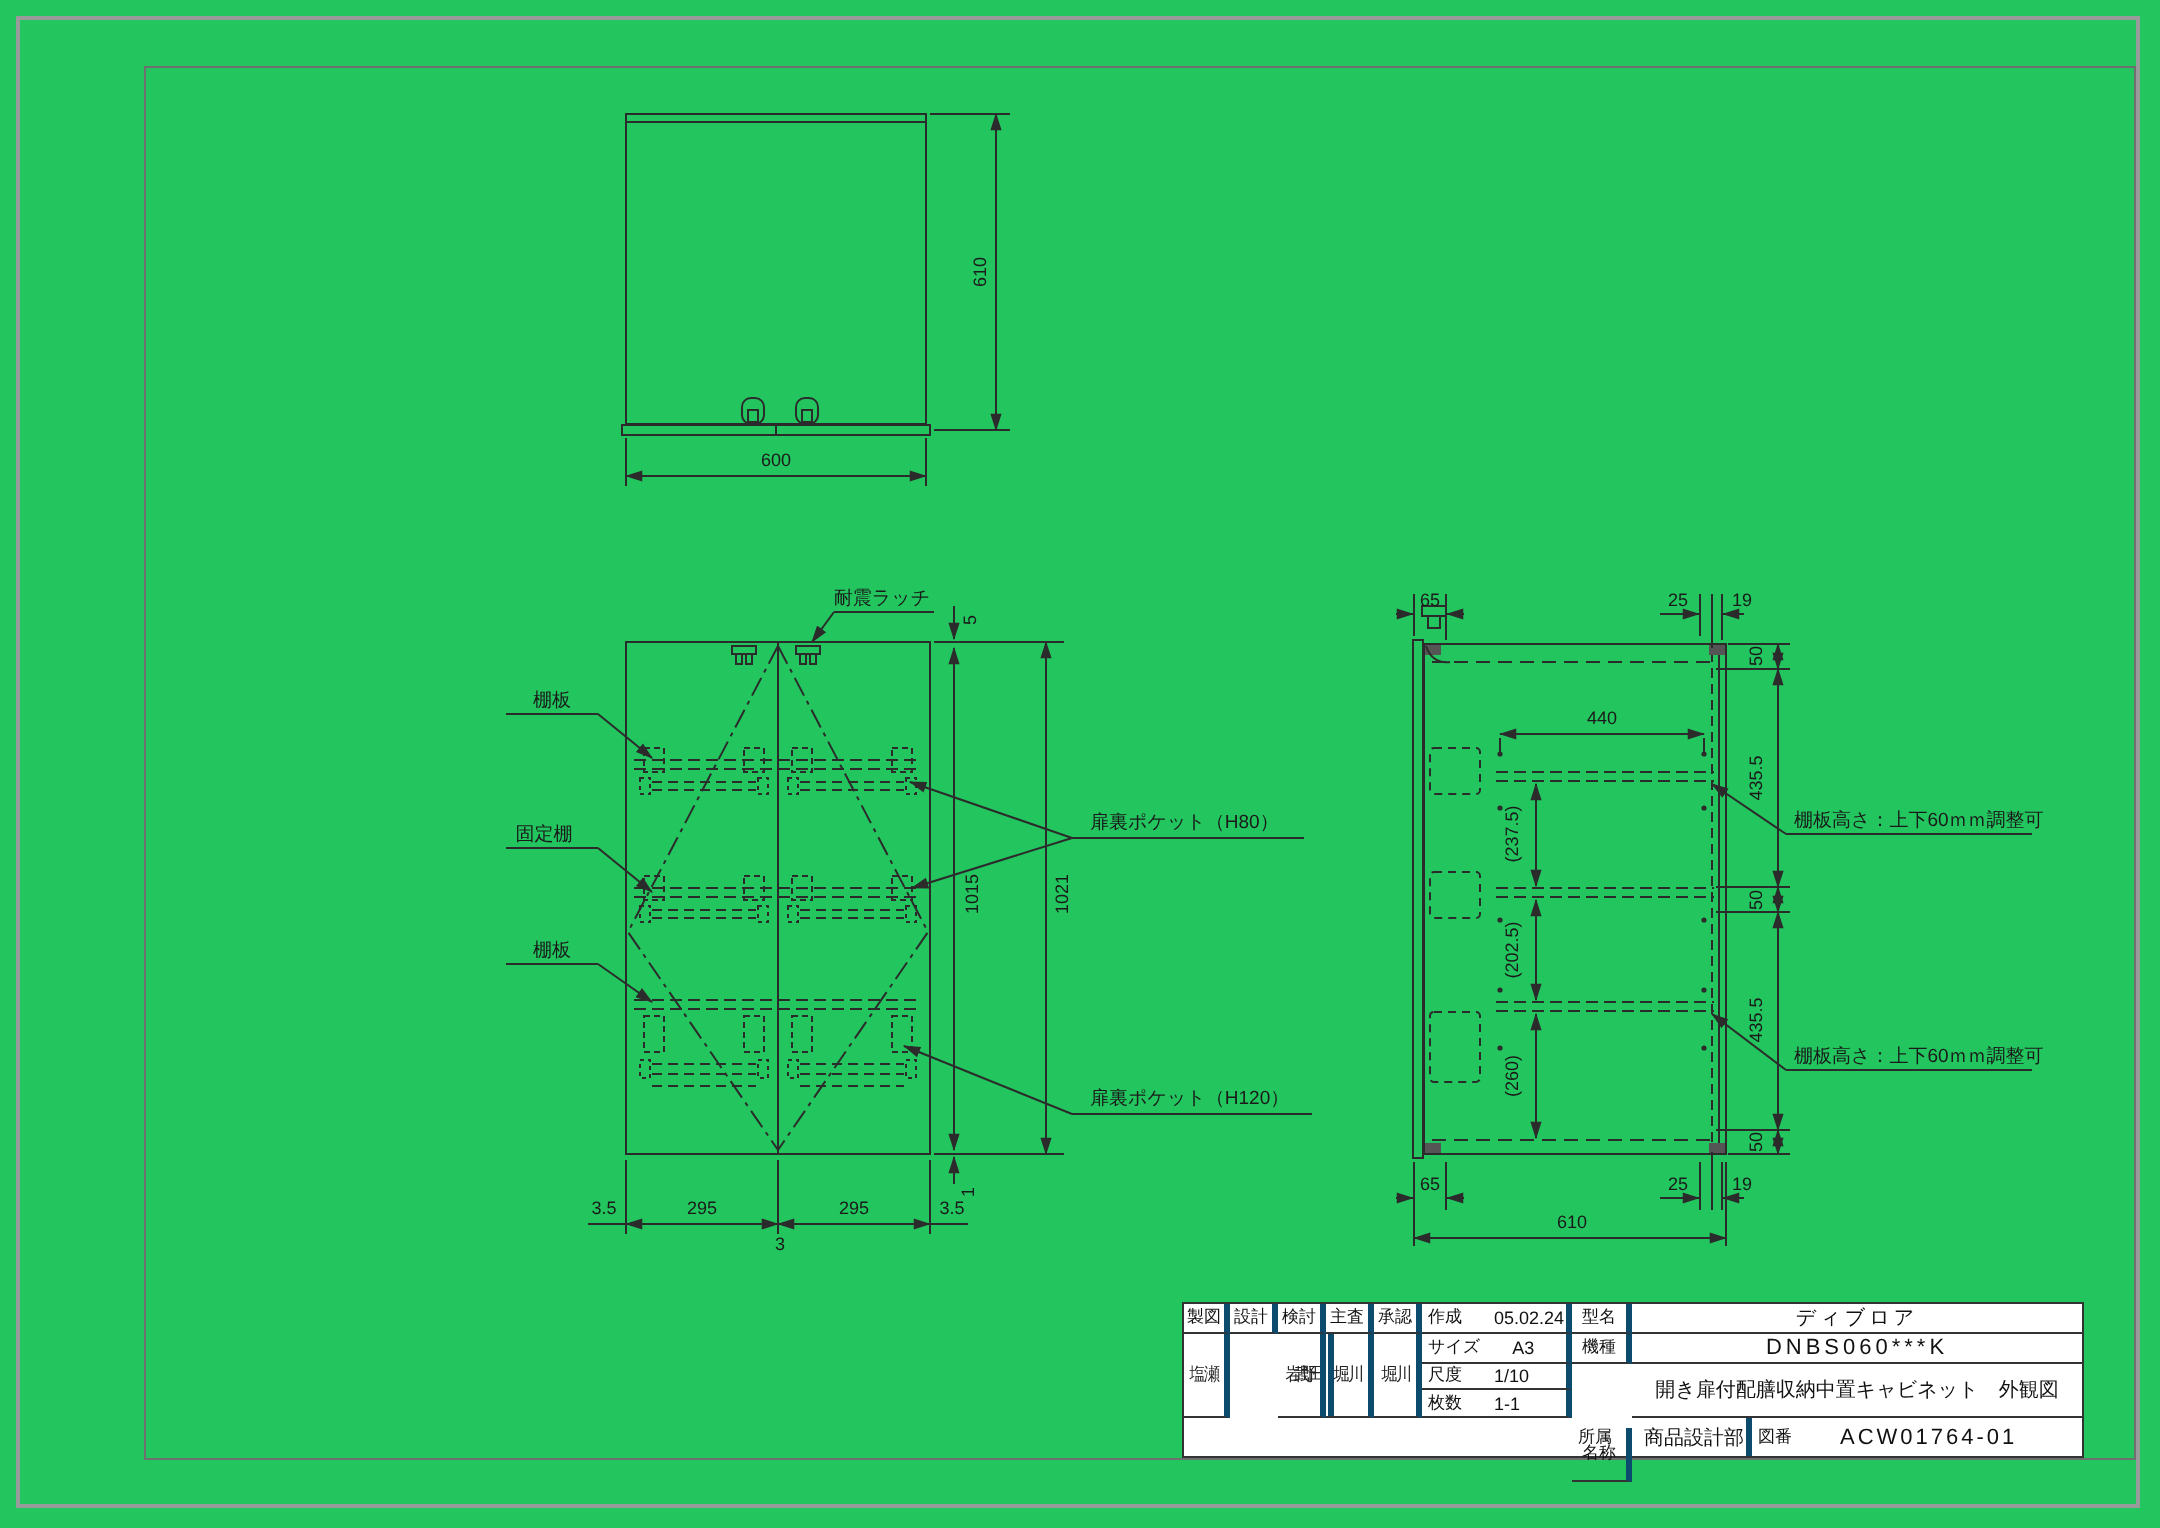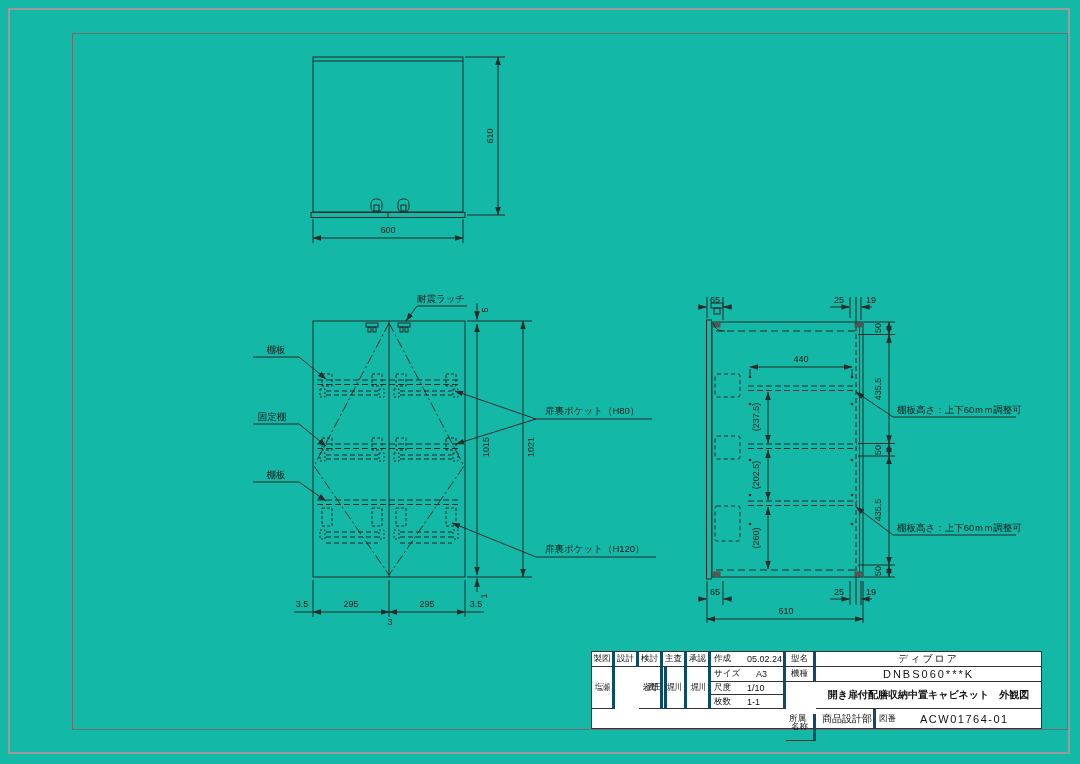--- a/index.html
+++ b/index.html
@@ -1,34 +1,34 @@
 <!DOCTYPE html>
 <html><head>
 <meta charset="utf-8">
 <style>
   html,body{margin:0;padding:0;background:#fff;}
-  .sheet{position:relative;width:1080px;height:764px;background:#14b8a6;font-family:"Liberation Sans",sans-serif;overflow:hidden;}
+  .sheet{position:relative;width:1080px;height:764px;background:#22c55e;font-family:"Liberation Sans",sans-serif;overflow:hidden;}
   .outer-border{position:absolute;left:8px;top:8px;width:1062px;height:746px;border:2px solid #9a9a9a;box-sizing:border-box;}
   .inner-frame{position:absolute;left:72px;top:33px;width:996px;height:697px;border:1.5px solid #6f6f6f;box-sizing:border-box;}
   svg{position:absolute;left:0;top:0;}
   svg text{font-family:"Liberation Sans",sans-serif;fill:#1a1a1a;}
   .dim{font-size:9px;}
   .lbl{font-size:9.5px;}
   
   .tb{position:absolute;left:591px;top:651px;width:449px;height:76px;border:1.2px solid #333;box-sizing:content-box;background:#fff;font-size:9px;color:#111;}
   .tb .cell{position:absolute;box-sizing:border-box;border-right:3px solid #0c4a6e;border-bottom:1px solid #333;display:flex;align-items:center;justify-content:center;overflow:hidden;white-space:nowrap;}
   .tb .nob{border-bottom:none;}
   .tb .nor{border-right:none;}
   .tb .lab{font-size:8.5px;}
   .tb .kv{justify-content:flex-start;padding-left:3px;gap:16px;}
   .name-stamp{font-size:9px;letter-spacing:-1px;color:#222;transform:scaleX(.9);}
   .company{font-size:13px;letter-spacing:7px;justify-content:center;}
   .model-val{font-size:10px;letter-spacing:2px;}
   .series-val{font-size:11px;letter-spacing:2px;}
-  .nm-val{font-size:10px;font-weight:bold;}
+  .nm-val{font-size:10px;}
   .no-val{font-size:11px;letter-spacing:1.5px;}
 </style>
 </head>
 <body>
 
 <div class="sheet">
   <div class="outer-border"></div>
   <div class="inner-frame"></div>
 
   <svg width="1080" height="764" viewBox="0 0 1080 764">

